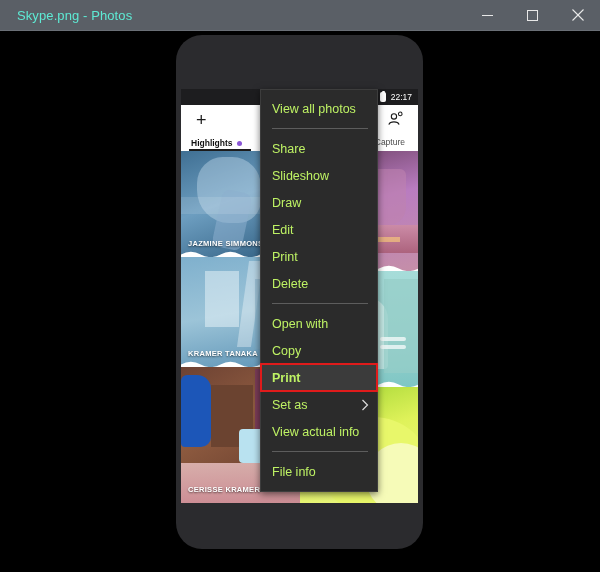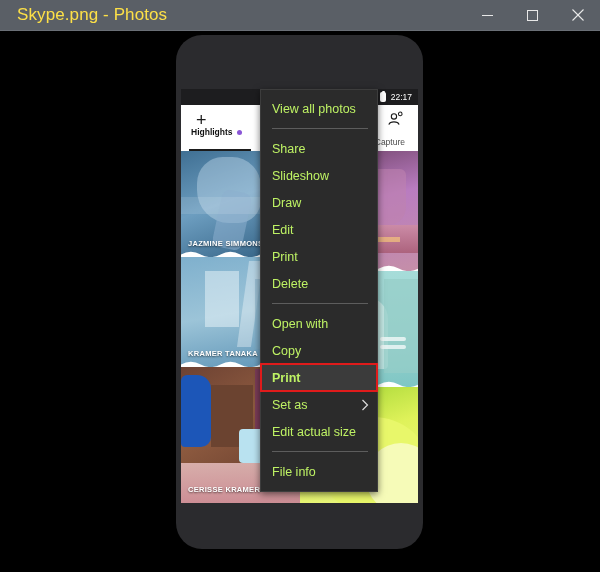--- a/index.html
+++ b/index.html
@@ -19,22 +19,22 @@
   
   #titlebar {
     position: absolute; left: 0; top: 0;
     width: 600px; height: 31px;
     background: #5a5f66;
     display: flex; align-items: center;
     border-bottom: 1px solid #6a6f76;
   }
   #title-text {
     margin-left: 17px;
-    color: #fde047;
-    font-size: 17px;
+    color: #5eead4;
+    font-size: 13px;
     letter-spacing: .1px;
     white-space: nowrap;
     text-align: center;
   }
   #win-controls {
     margin-left: auto; display: flex; height: 31px;
   }
   .win-btn {
     width: 45px; height: 31px;
     display: flex; align-items: center; justify-content: center;
@@ -88,21 +88,21 @@
     position: absolute; left: 15px; top: 8px;
     width: 16px; height: 16px;
     color: #1b1b1b; font-size: 18px; line-height: 15px;
     font-weight: 300;
   }
   #person-add-icon {
     position: absolute; right: 14px; top: 6px;
     color: #1b1b1b;
   }
   #tab-highlights {
-    position: absolute; left: 10px; bottom: 14px;
+    position: absolute; left: 10px; bottom: 3px;
     display: flex; align-items: center; gap: 4px;
   }
   #tab-highlights-label {
     color: #111; font-size: 8.5px; font-weight: bold;
   }
   #highlights-dot {
     width: 5px; height: 5px; border-radius: 50%;
     background: #8a56d6;
   }
   #tab-underline {
@@ -343,21 +343,21 @@
       </div>
       <div class="menu-item">
         <span>Set as</span>
         <span class="submenu-arrow">
           <svg width="8" height="12" viewBox="0 0 8 12">
               <polyline points="1.5,1 6.5,6 1.5,11" fill="none" stroke="currentColor" stroke-width="1.2"></polyline>
             </svg>
         </span>
       </div>
       <div class="menu-item">
-        <span>Edit actual size</span>
+        <span>View actual info</span>
       </div>
       <div class="menu-sep"></div>
 
       <div class="menu-item">
         <span>File info</span>
       </div>
 
     </div>
   </div>
 </div>

